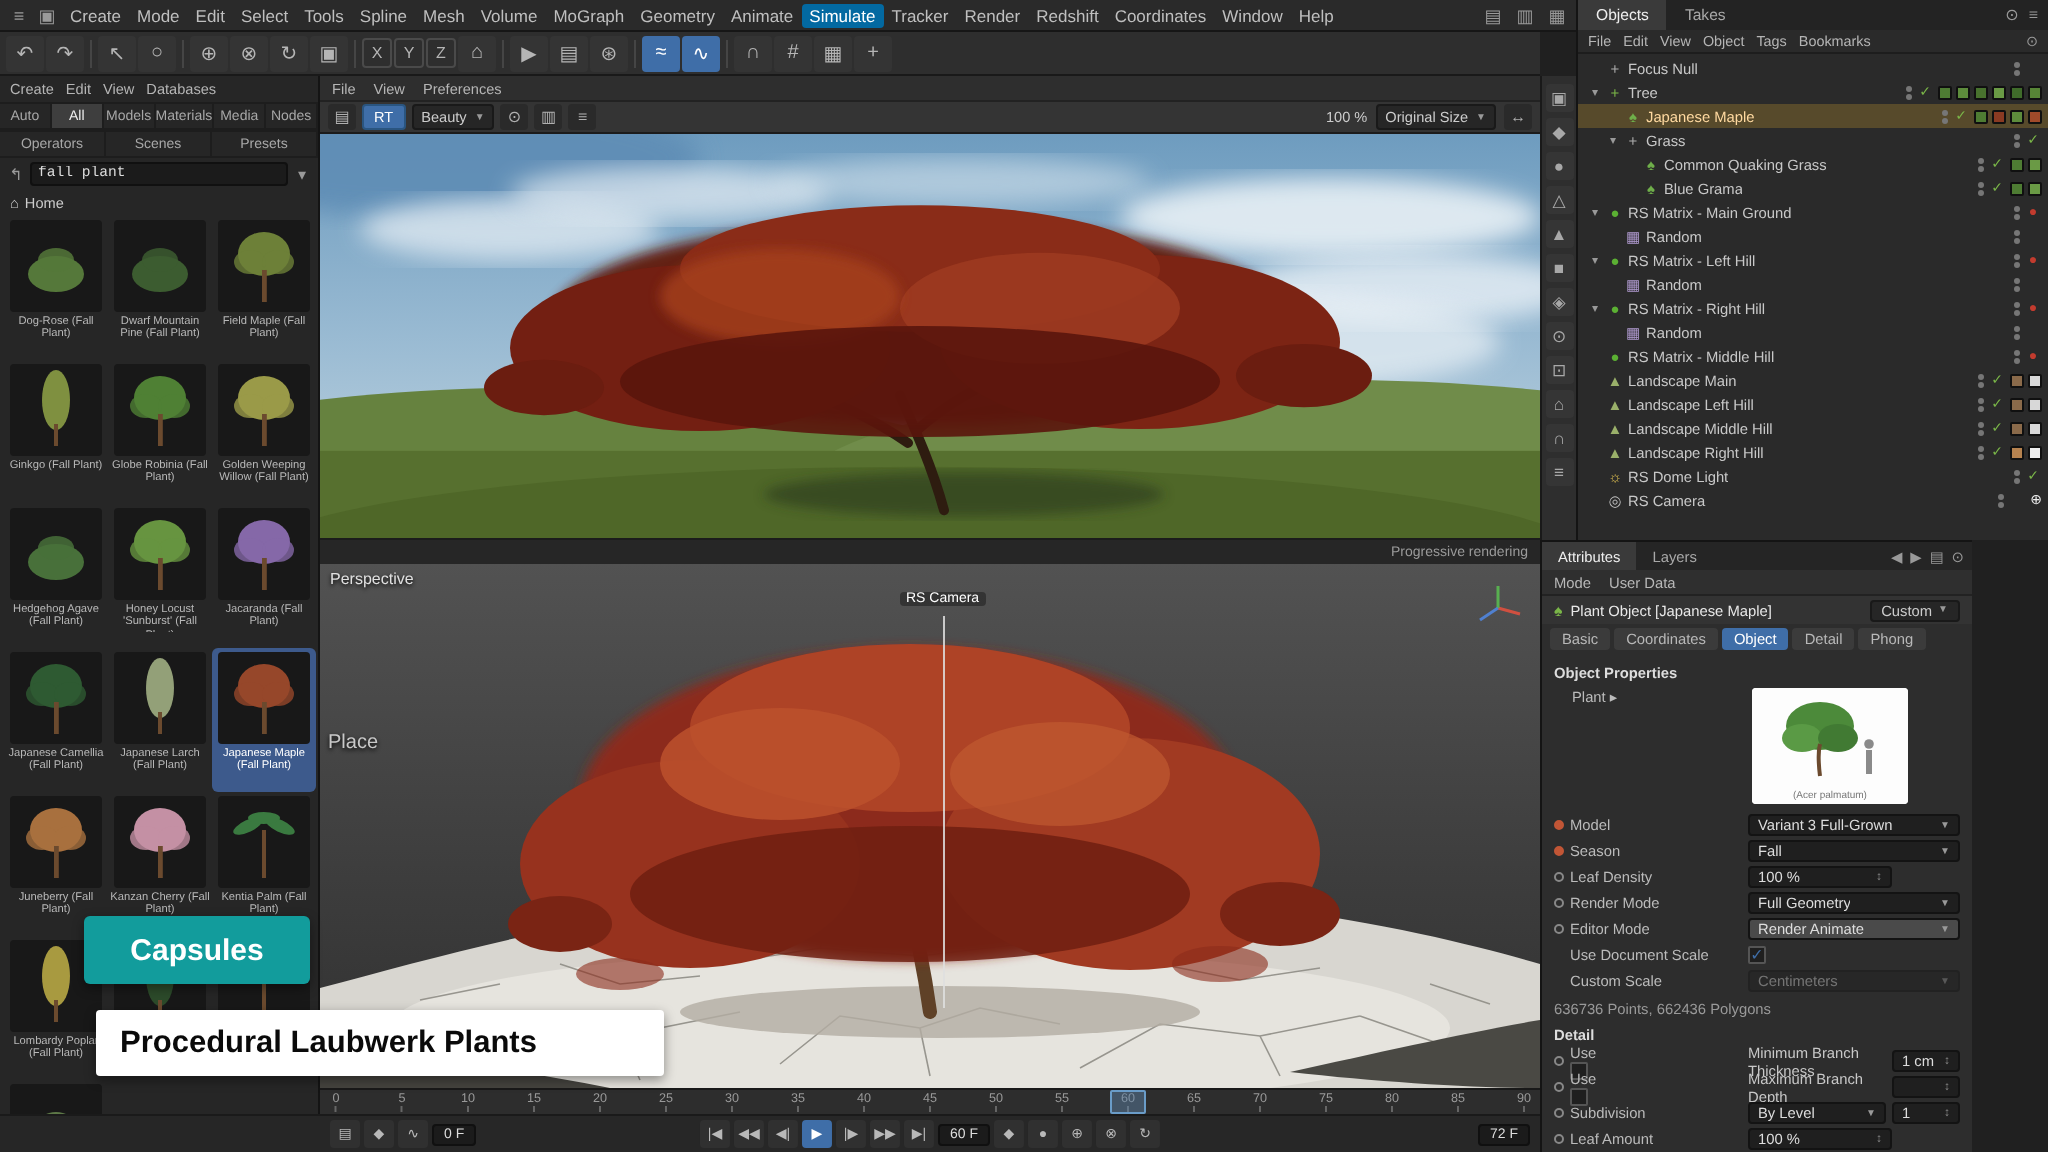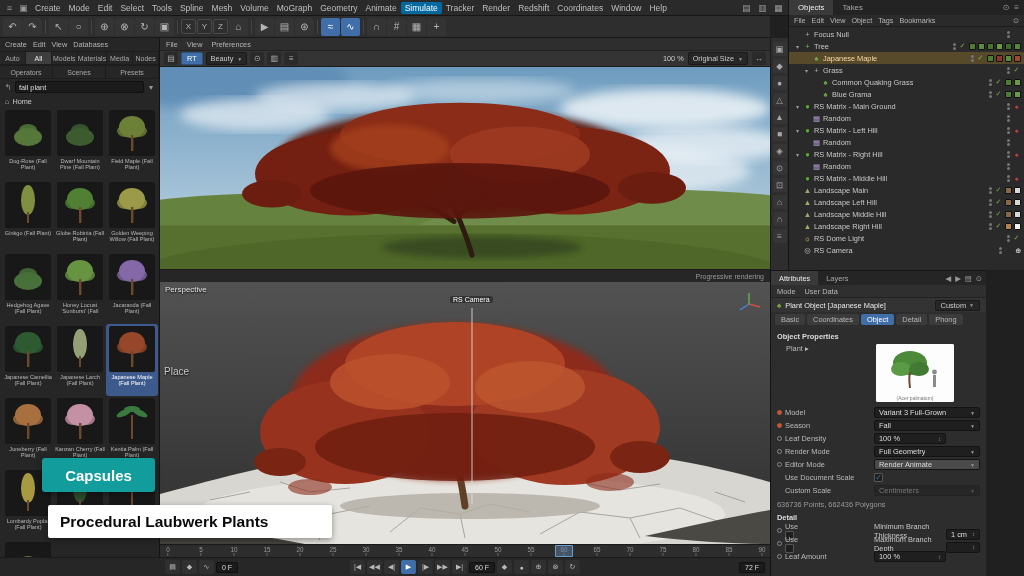--- a/index.html
+++ b/index.html
@@ -21,21 +21,21 @@
   .tb-sep{width:1px;height:14px;background:#454545;margin:0 2px}
 
   
   #asset{position:absolute;left:0;top:38px;width:160px;height:538px;background:#262626;border-right:1px solid #141414;display:flex;flex-direction:column}
   .a-menu{display:flex;gap:6px;align-items:center;padding:0 5px;font-size:7.3px;color:#b5b5b5;height:13px}
   .a-tabs{display:flex;height:14px;border-top:1px solid #1d1d1d;border-bottom:1px solid #1d1d1d;font-size:7px}
   .a-tab{flex:1;display:flex;align-items:center;justify-content:center;color:#a8a8a8;border-right:1px solid #1d1d1d}
   .a-tab.active{background:#3e3e3e;color:#eee}
   .a-search{display:flex;align-items:center;gap:2px;padding:0 3px;height:16px}
   .a-search .sicon{color:#999;font-size:8px;width:10px;text-align:center}
-  .a-search input{flex:1;min-width:0;background:#1b1b1b;border:1px solid #101010;color:#ddd;font-size:7.3px;height:12px;border-radius:2px;padding:0 3px;font-family:Liberation Sans, sans-serif}
+  .a-search input{flex:1;min-width:0;background:#1b1b1b;border:1px solid #101010;color:#ddd;font-size:7.3px;height:12px;border-radius:2px;padding:0 3px;font-family:Liberation Mono, monospace}
   .a-loc{font-size:7.3px;padding:0 5px;color:#ccc;height:12px;display:flex;align-items:center;gap:3px}
   #a-grid{flex:1;display:flex;flex-wrap:wrap;align-content:flex-start;padding:1px 0 0 2px;overflow:hidden}
   .p-cell{width:52px;height:72px;padding:2px 1px;border-radius:3px;display:flex;flex-direction:column;align-items:center}
   .p-cell.sel{background:#3d5a8c}
   .p-thumb{width:46px;height:46px;background:#181818;border-radius:2px;overflow:hidden}
   .p-label{font-size:5.6px;line-height:6.4px;color:#b8b8b8;text-align:center;margin-top:2px;height:14px;overflow:hidden;word-break:break-word}
   .p-cell.sel .p-label{color:#fff}
 
   
   #renderview{position:absolute;left:160px;top:38px;width:610px;height:244px;background:#2b2b2b;display:flex;flex-direction:column}
@@ -99,21 +99,21 @@
   .at-tabs2{display:flex;gap:2px;height:15px;padding:2px 4px;background:#2d2d2d}
   .at-tab2{padding:0 6px;border-radius:2px;display:flex;align-items:center;background:#3b3b3b;color:#b8b8b8}
   .at-tab2.active{background:var(--accent-blue,#3f6ea8);color:#fff}
   .at-content{flex:1;padding:3px 6px 0 6px;display:flex;flex-direction:column;gap:1px;overflow:hidden}
   .at-section{font-weight:bold;color:#ddd;height:12px;display:flex;align-items:center}
   .at-row{display:flex;align-items:center;height:13px;gap:3px}
   .at-dot{width:5px;height:5px;border-radius:50%;border:1px solid #888;flex:none}
   .at-dot.filled{background:#c25636;border-color:#c25636}
   .at-dot.none{visibility:hidden}
   .at-label{width:86px;color:#bbb;overflow:hidden;white-space:nowrap;flex:none}
-  .at-widget{flex:1;display:flex;align-items:flex-end;gap:3px;min-width:0}
+  .at-widget{flex:1;display:flex;align-items:center;gap:3px;min-width:0}
   .dd{flex:1;display:flex;align-items:center;gap:3px;background:#1f1f1f;border:1px solid #131313;border-radius:2px;height:11px;padding:0 4px;color:#ddd;min-width:0}
   .dd span.v{overflow:hidden;white-space:nowrap;text-overflow:ellipsis}
   .dd .caret{margin-left:auto}
   .dd.disabled{opacity:.4}
   .dd.hl{background:#4a4a4a}
   .num{width:72px;display:flex;align-items:center;background:#1f1f1f;border:1px solid #131313;border-radius:2px;height:11px;padding:0 4px;color:#ddd;flex:none}
   .num .spin{margin-left:auto;color:#888;font-size:6px}
   .num.small{width:34px}
   .cb{width:9px;height:9px;background:#1f1f1f;border:1px solid #555;border-radius:1px;display:flex;align-items:center;justify-content:center;color:var(--accent-blue,#6ea8e0);font-size:8px;flex:none}
   .at-stats{color:#999;height:12px;display:flex;align-items:center}
@@ -973,20 +973,34 @@
             <span class="at-widget">
               <span>Maximum Branch Depth</span>
               <span class="num small">
                 <span></span>
                 <span class="spin">↕</span>
               </span>
             </span>
           </div>
           <div class="at-row">
             <span class="at-dot"></span>
+            <span class="at-label">Subdivision</span>
+            <span class="at-widget">
+              <span class="dd">
+                <span class="v">By Level</span>
+                <span class="caret">▼</span>
+              </span>
+              <span class="num small">
+                <span>1</span>
+                <span class="spin">↕</span>
+              </span>
+            </span>
+          </div>
+          <div class="at-row">
+            <span class="at-dot"></span>
             <span class="at-label">Leaf Amount</span>
             <span class="at-widget">
               <span class="num">
                 <span>100 %</span>
                 <span class="spin">↕</span>
               </span>
             </span>
           </div>
         </div>
     </div>

